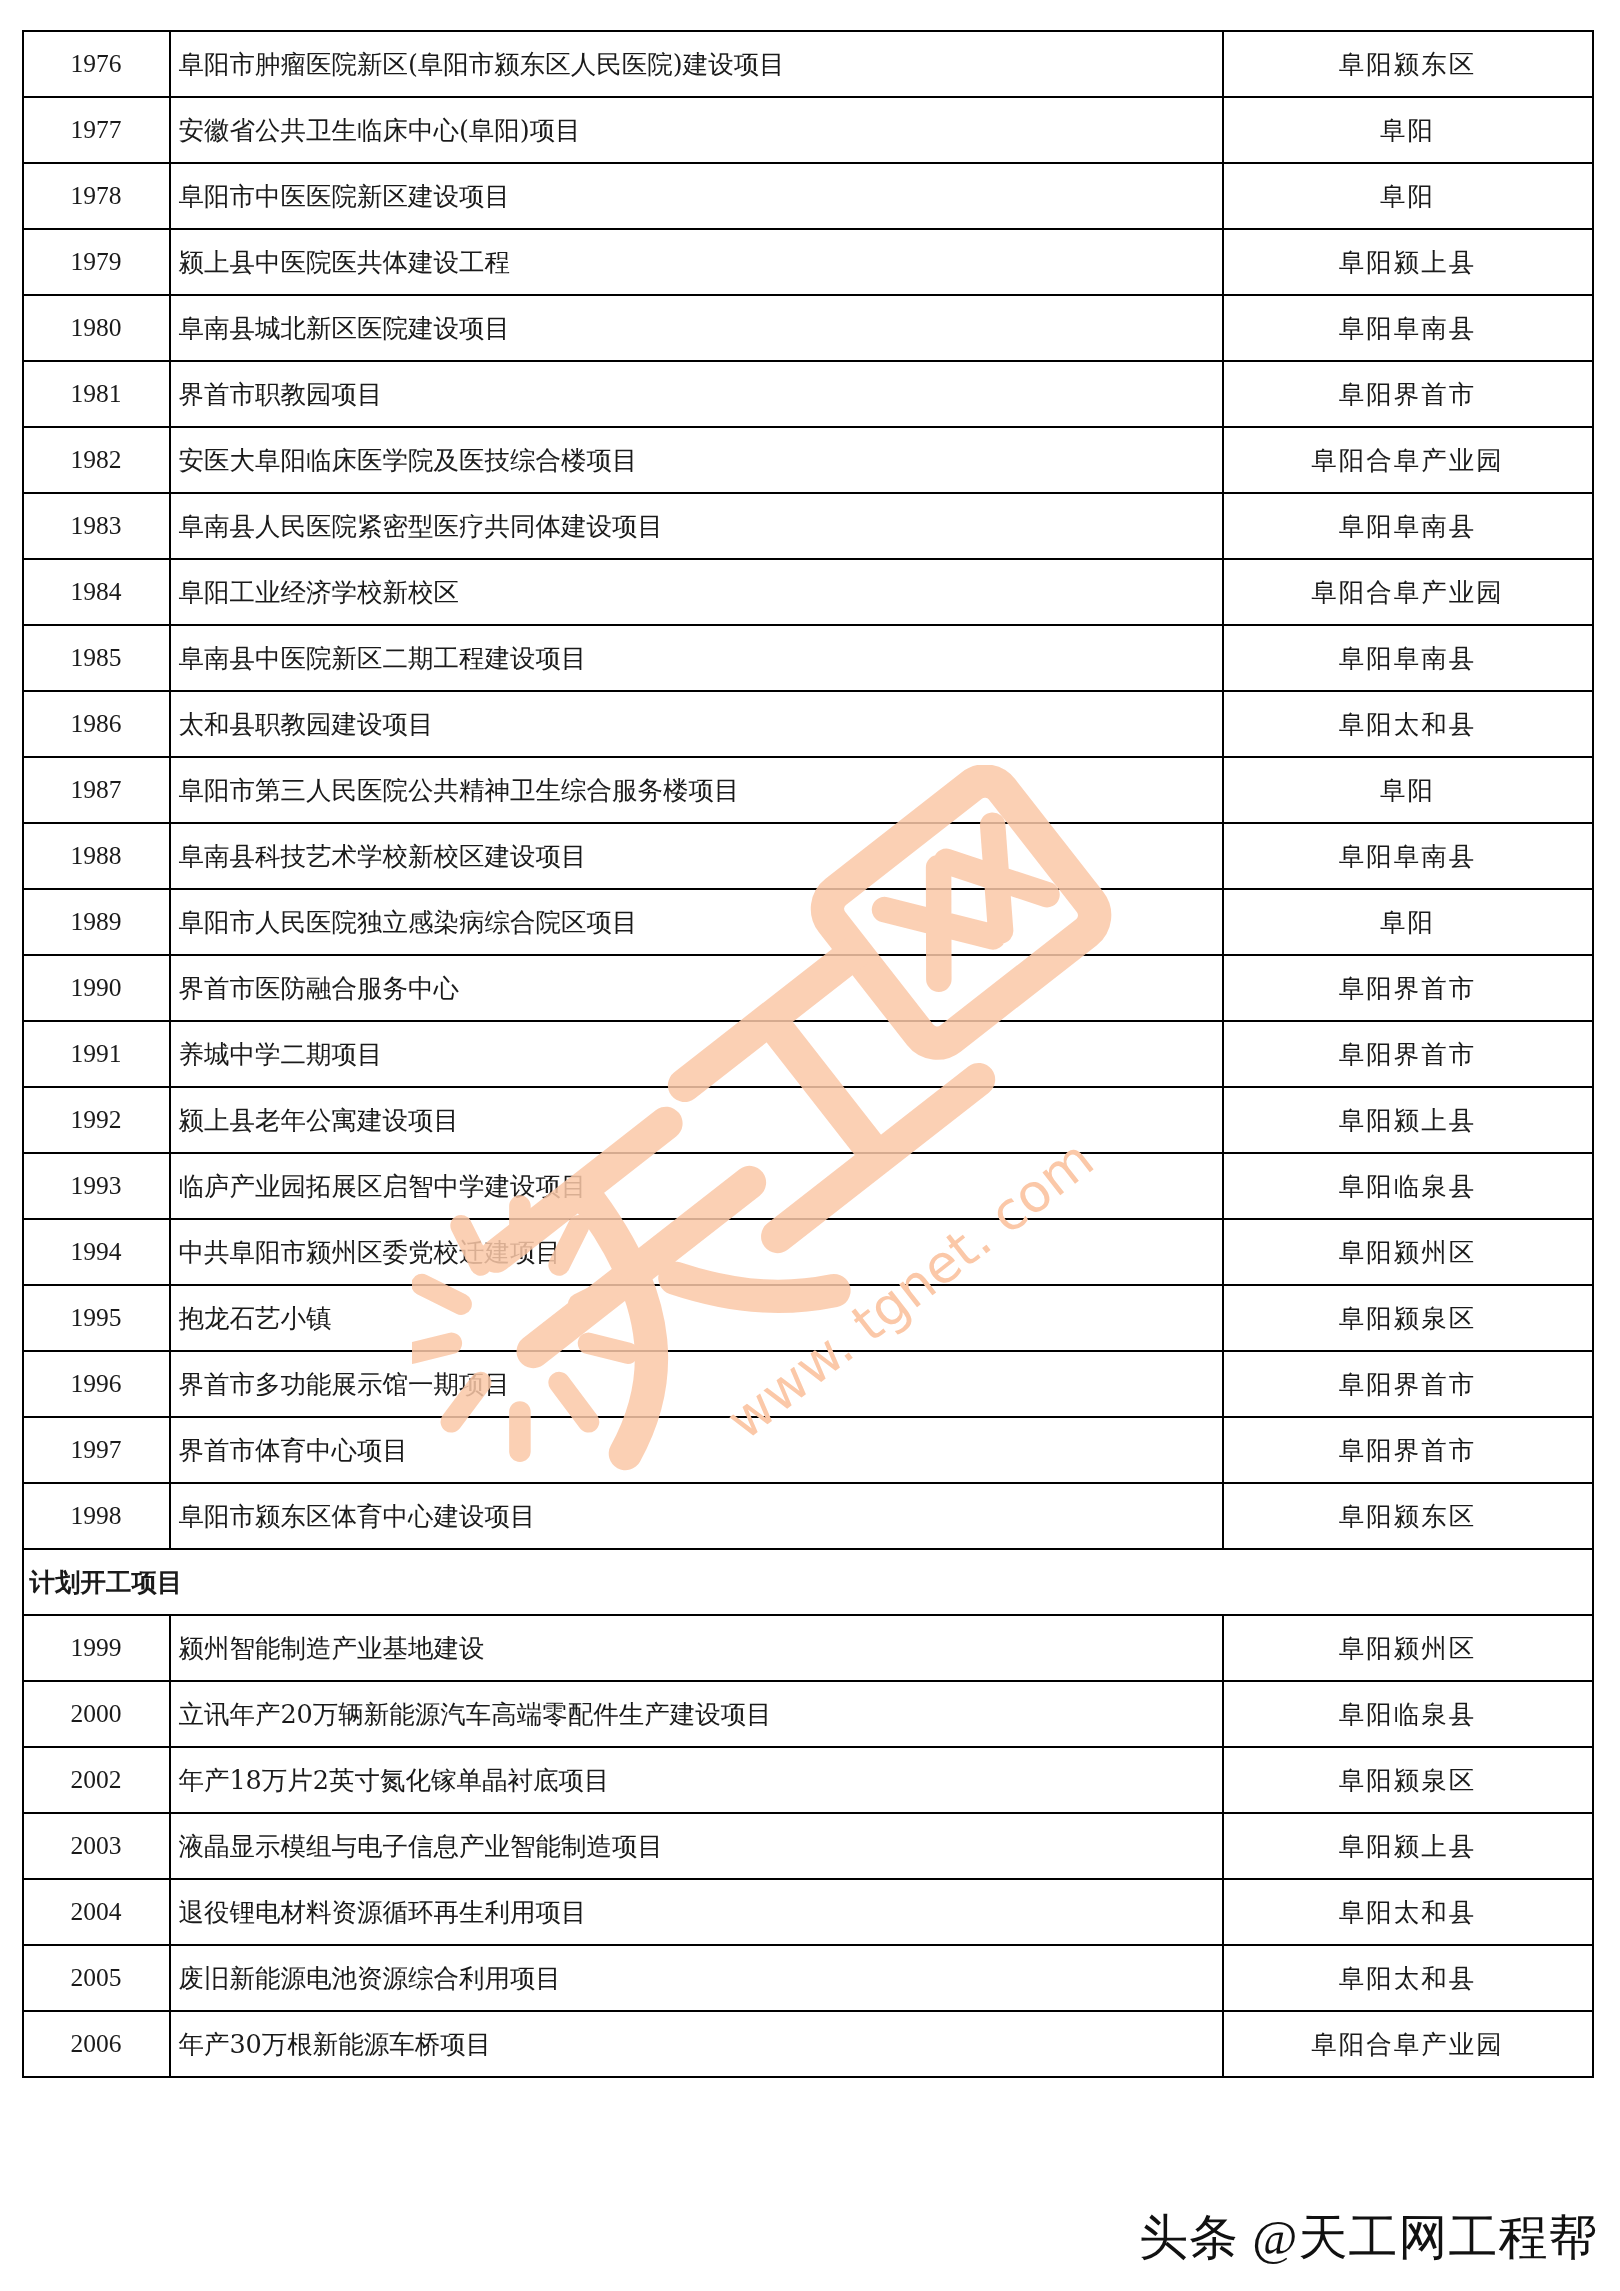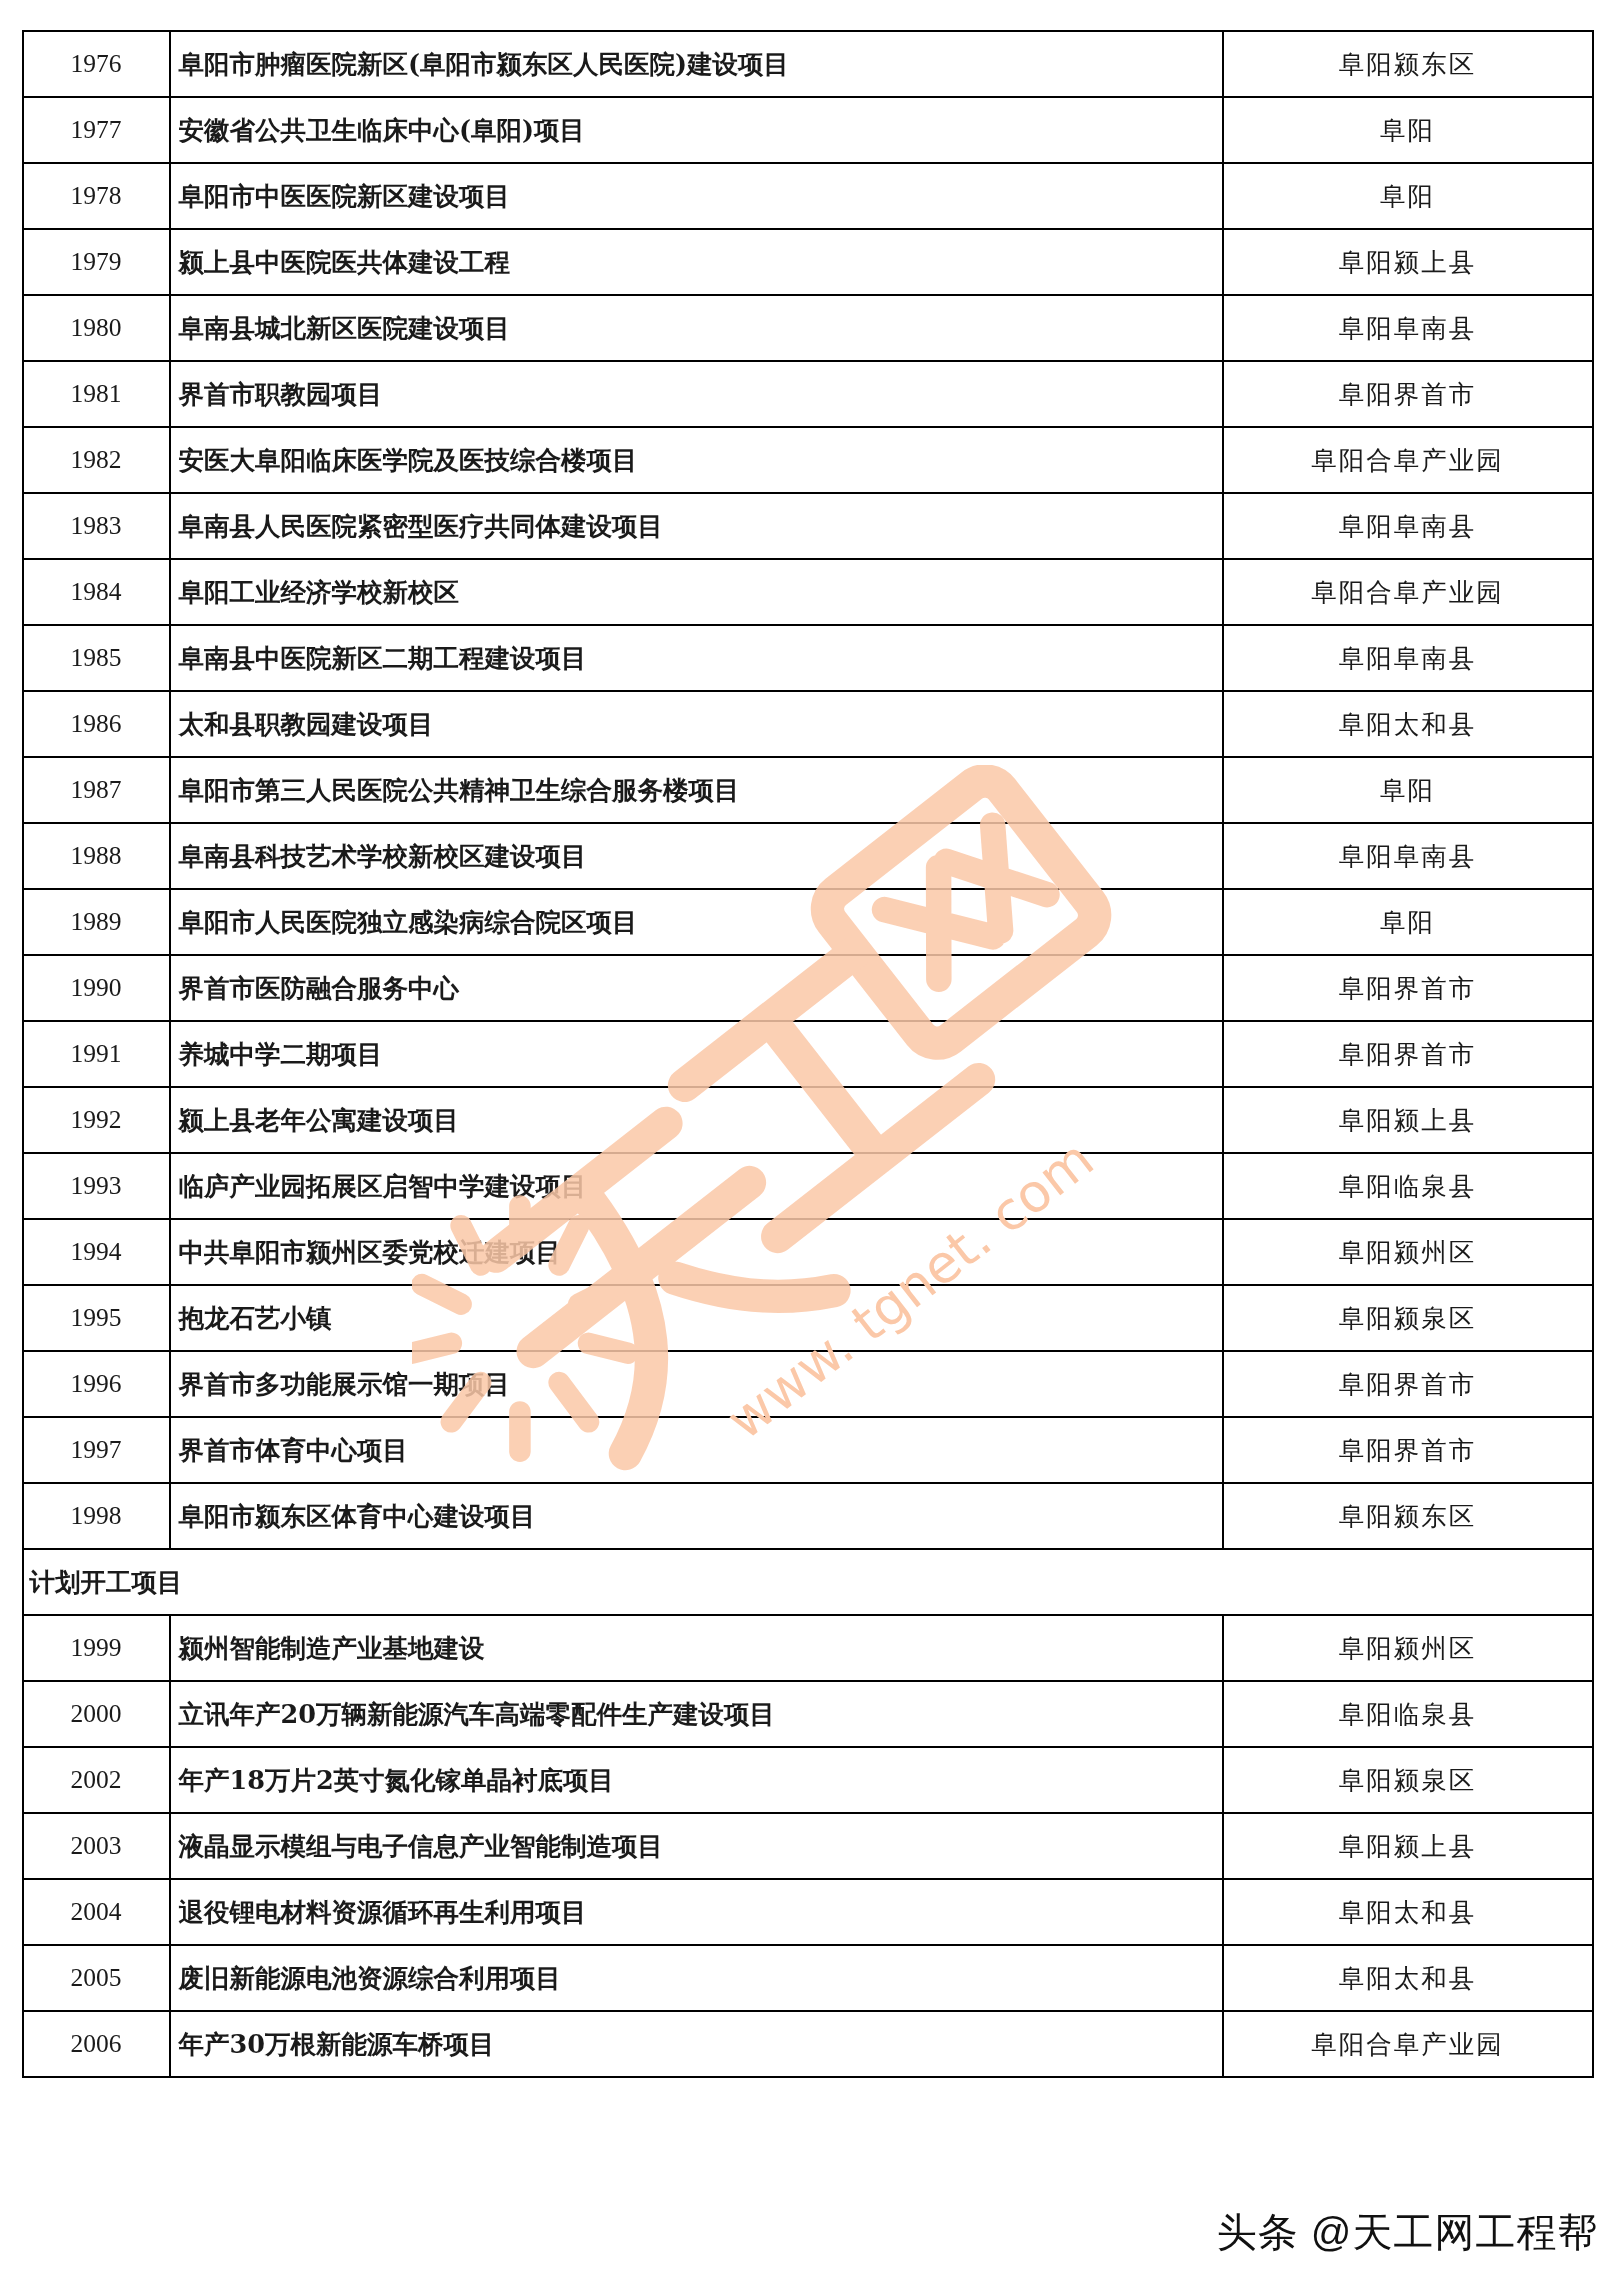--- a/index.html
+++ b/index.html
@@ -6,27 +6,27 @@
   body { width:1620px; height:2292px; position:relative; overflow:hidden;
          font-family:"DejaVu Serif","Liberation Serif",serif; color:#1a1a1a; }
   #tbl { position:absolute; left:21.6px; top:30px; width:1569px;
          border-collapse:collapse; table-layout:fixed;border-radius:11px; }
   #tbl td { border:2.9px solid #000; height:64px; padding:0; font-size:25.5px;
             vertical-align:middle; white-space:nowrap; }
   #tbl col.c1 { width:147px; }
   #tbl col.c2 { width:1053px; }
   #tbl col.c3 { width:370px; }
   td.num { text-align:center; font-family:"Liberation Serif","DejaVu Serif",serif; font-size:26.5px; }
-  td.name { padding-left:7.8px !important; text-align:left;font-weight:bold; }
+  td.name { padding-left:7.8px !important; text-align:left; }
   td.loc { text-align:center; letter-spacing:2px;margin-left:9px; }
   td.section { font-family:"DejaVu Sans","Liberation Sans",sans-serif; font-weight:bold;
                font-size:25.5px; padding-left:5.9px !important;margin-top:12px; }
   .wm { position:absolute; pointer-events:none; }
-  .wm-bottom { position:absolute; right:21.6px; top:2205px; font-family:Liberation Sans, sans-serif;
-               font-size:40px; color:#111; text-shadow:0 0 2.9px #fff, 0 0 5.9px #fff; letter-spacing:1px; }
+  .wm-bottom { position:absolute; right:21.6px; top:2205px; font-family:Liberation Serif, serif;
+               font-size:49px; color:#111; text-shadow:0 0 2.9px #fff, 0 0 5.9px #fff; letter-spacing:1px; }
 </style>
 </head>
 <body>
 
 <table id="tbl">
   <colgroup>
       <col class="c1">
       <col class="c2">
       <col class="c3">
     </colgroup>

